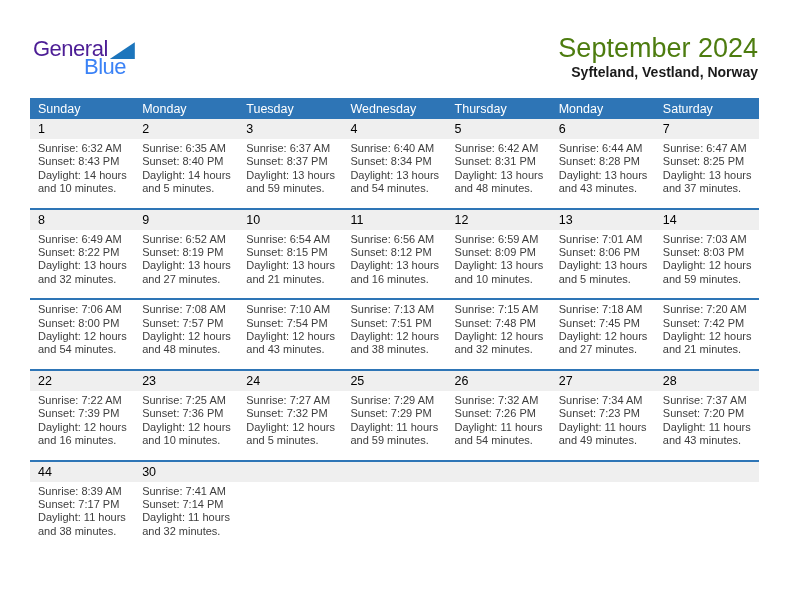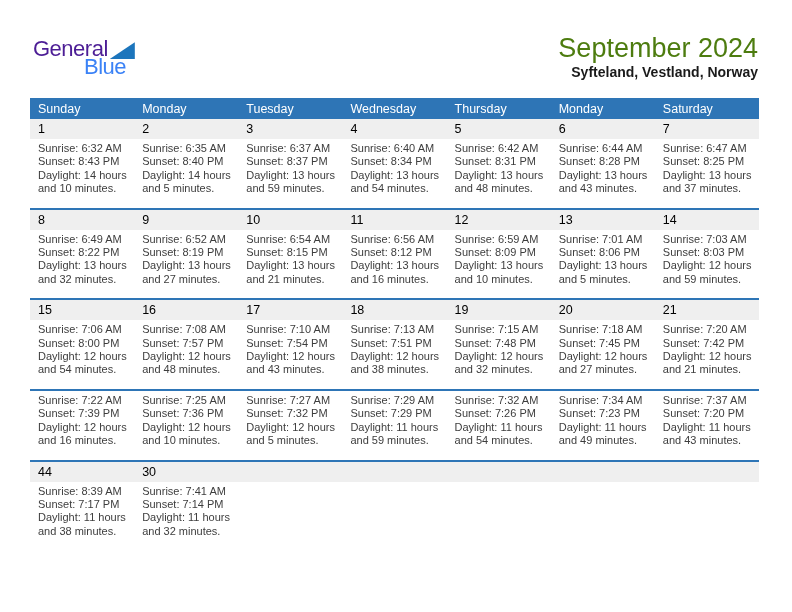--- a/index.html
+++ b/index.html
@@ -204,29 +204,20 @@
             </div>
             <div class="details-cell">
               <span class="detail-line">Sunrise: 7:03 AM</span>
               <span class="detail-line">Sunset: 8:03 PM</span>
               <span class="detail-line">Daylight: 12 hours</span>
               <span class="detail-line">and 59 minutes.</span>
             </div>
           </div>
         </div>
         <div class="week-row">
-          <div class="band">
-            <div class="band-cell">15</div>
-            <div class="band-cell">16</div>
-            <div class="band-cell">17</div>
-            <div class="band-cell">18</div>
-            <div class="band-cell">19</div>
-            <div class="band-cell">20</div>
-            <div class="band-cell">21</div>
-          </div>
           <div class="details">
             <div class="details-cell">
               <span class="detail-line">Sunrise: 7:06 AM</span>
               <span class="detail-line">Sunset: 8:00 PM</span>
               <span class="detail-line">Daylight: 12 hours</span>
               <span class="detail-line">and 54 minutes.</span>
             </div>
             <div class="details-cell">
               <span class="detail-line">Sunrise: 7:08 AM</span>
               <span class="detail-line">Sunset: 7:57 PM</span>
@@ -259,20 +250,29 @@
             </div>
             <div class="details-cell">
               <span class="detail-line">Sunrise: 7:20 AM</span>
               <span class="detail-line">Sunset: 7:42 PM</span>
               <span class="detail-line">Daylight: 12 hours</span>
               <span class="detail-line">and 21 minutes.</span>
             </div>
           </div>
         </div>
         <div class="week-row">
+          <div class="band">
+            <div class="band-cell">22</div>
+            <div class="band-cell">23</div>
+            <div class="band-cell">24</div>
+            <div class="band-cell">25</div>
+            <div class="band-cell">26</div>
+            <div class="band-cell">27</div>
+            <div class="band-cell">28</div>
+          </div>
           <div class="details">
             <div class="details-cell">
               <span class="detail-line">Sunrise: 7:22 AM</span>
               <span class="detail-line">Sunset: 7:39 PM</span>
               <span class="detail-line">Daylight: 12 hours</span>
               <span class="detail-line">and 16 minutes.</span>
             </div>
             <div class="details-cell">
               <span class="detail-line">Sunrise: 7:25 AM</span>
               <span class="detail-line">Sunset: 7:36 PM</span>

